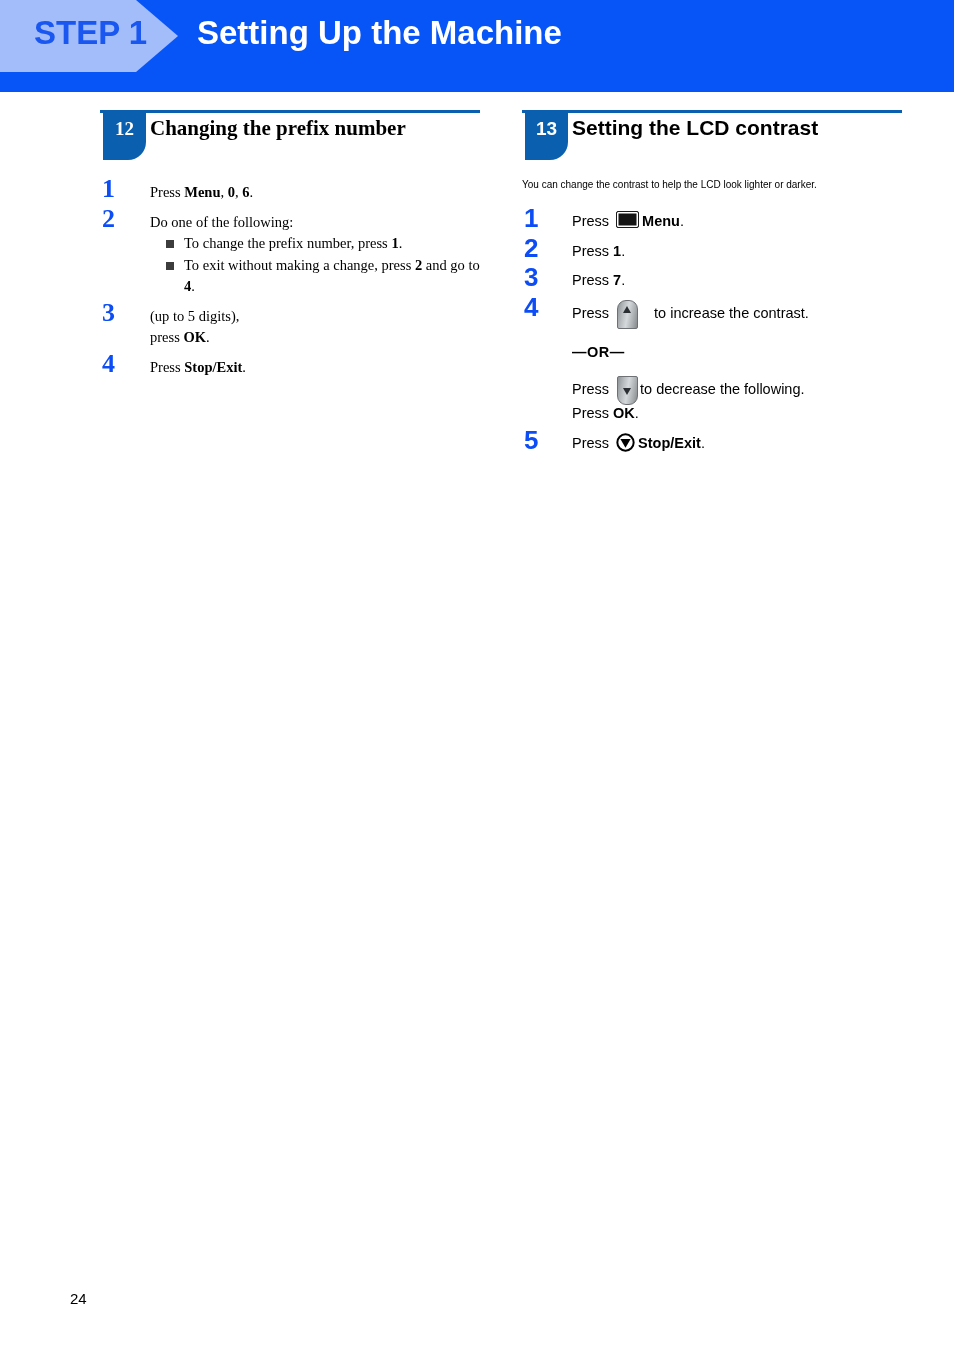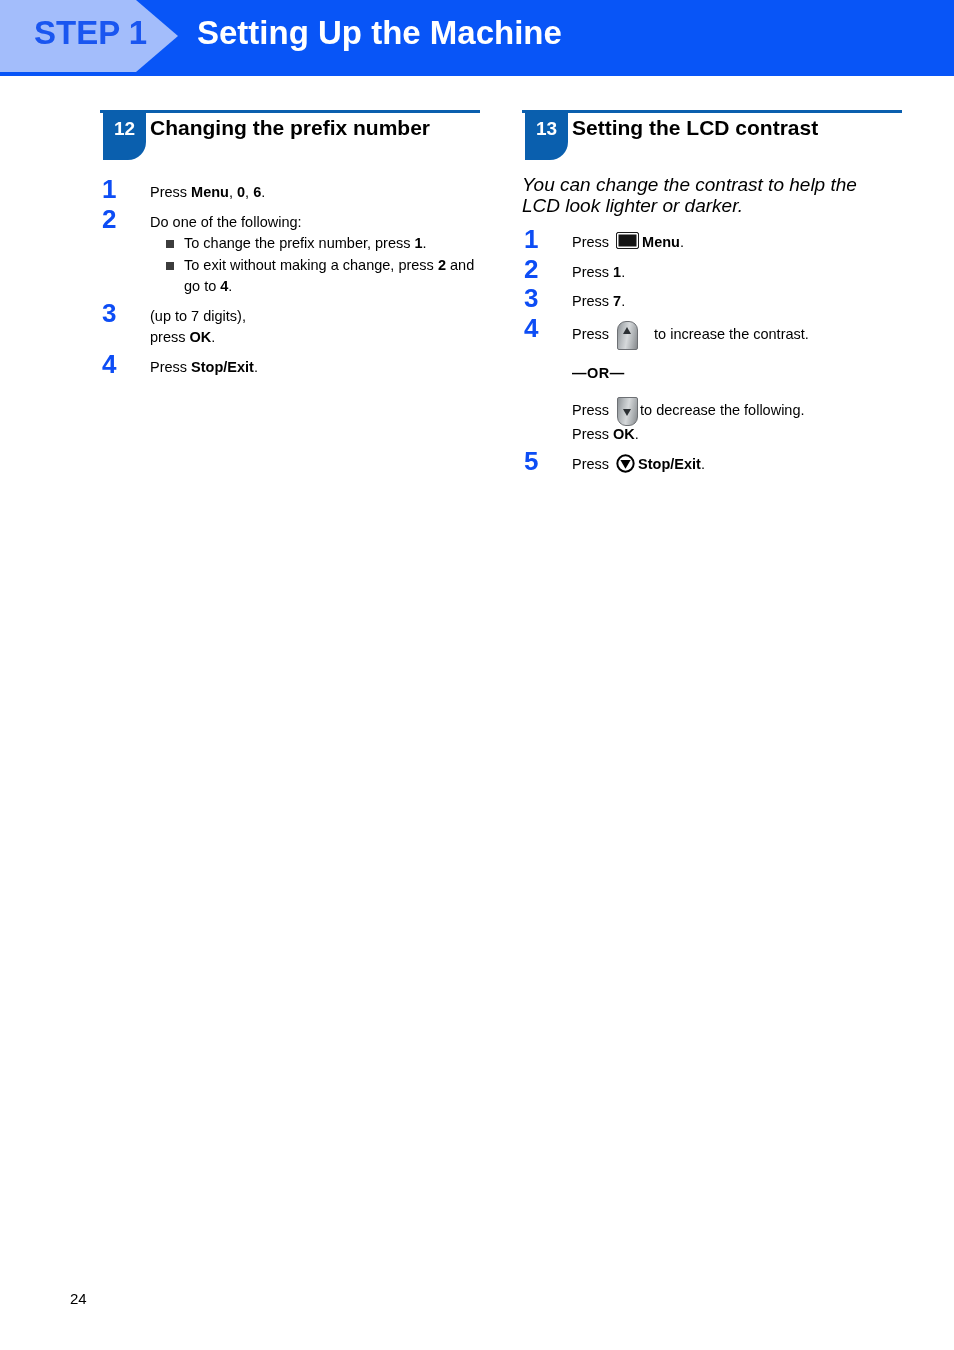--- a/index.html
+++ b/index.html
@@ -15,21 +15,21 @@
     color: #000000;
     overflow: hidden;
   }
 
   
   .banner {
     position: absolute;
     left: 0;
     top: 0;
     width: 954px;
-    height: 76px;
+    height: 92px;
     background: #0855f7;
   }
   .banner-chevron {
     position: absolute;
     left: 0;
     top: 0;
     width: 178px;
     height: 72px;
     background: #a3bdfb;
     clip-path: polygon(0 0, 136px 0, 178px 36px, 136px 72px, 0 72px);
@@ -53,21 +53,21 @@
     color: #ffffff;
     letter-spacing: 0px;
   }
 
   
   .col {
     position: absolute;
     top: 110px;
     width: 380px;
   }
-  .col-left  { left: 100px; }
+  .col-left  { left: 100px; font-family: Liberation Serif, serif; }
   .col-right { left: 522px; }
 
   
   .sec-head {
     position: relative;
     height: 56px;
   }
   .sec-rule {
     position: absolute;
     left: 0;
@@ -96,25 +96,24 @@
     top: 6px;
     font-size: 21px;
     font-weight: bold;
     color: #000000;
     white-space: nowrap;
   }
 
   
   .intro {
     margin: 8px 0 0 0;
-    font-size: 19px;
+    font-size: 10px;
     line-height: 21px;
     color: #000;
     width: 372px;
-    font-style: italic;
   }
 
   .steps { margin-top: 14px; }
 
   .step {
     position: relative;
     padding-left: 50px;
     margin-bottom: 6px;
   }
   .step-num {
@@ -255,21 +254,21 @@
           <span class="step-line"><span>Do one of the following:</span></span>
           <ul class="bullets">
             <li><span>To change the prefix number, press </span><b>1</b><span>.</span></li>
             <li><span>To exit without making a change, press </span><b>2</b><span> and go to </span><b>4</b><span>.</span></li>
           </ul>
         </div>
       </div>
       <div class="step">
         <div class="step-num">3</div>
         <div class="step-body">
-          <span class="step-line"><span>(up to 7 digits),</span></span>
+          <span class="step-line"><span>(up to 5 digits),</span></span>
           <span class="step-line"><span>press </span><b>OK</b><span>.</span></span>
         </div>
       </div>
       <div class="step">
         <div class="step-num">4</div>
         <div class="step-body">
           <span class="step-line"><span>Press </span><b>Stop/Exit</b><span>.</span></span>
         </div>
       </div>
     </div>

